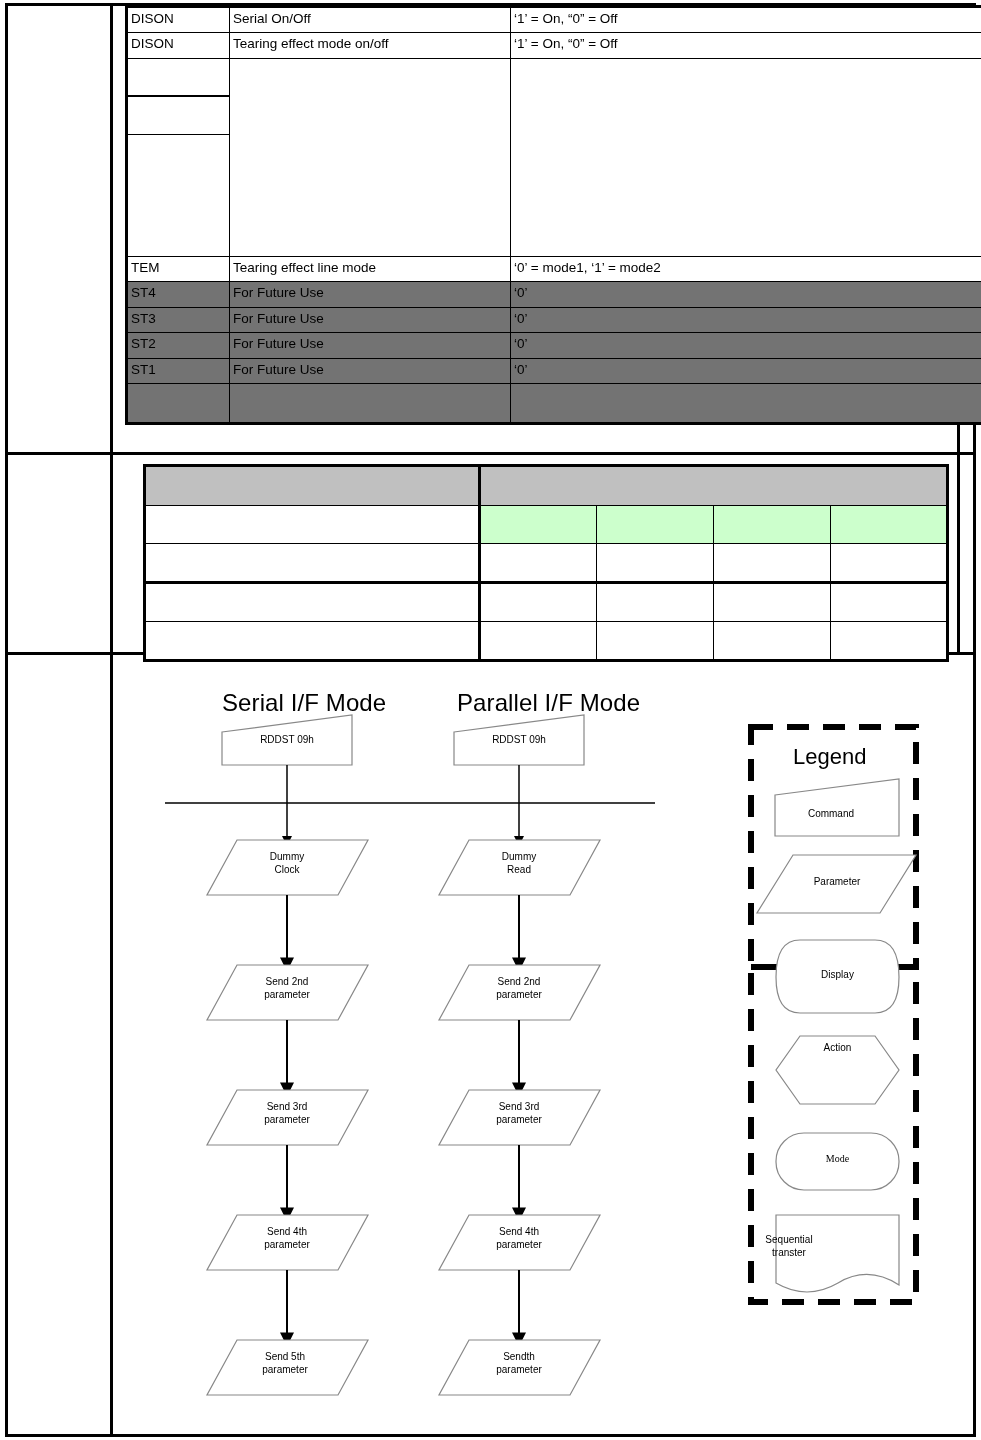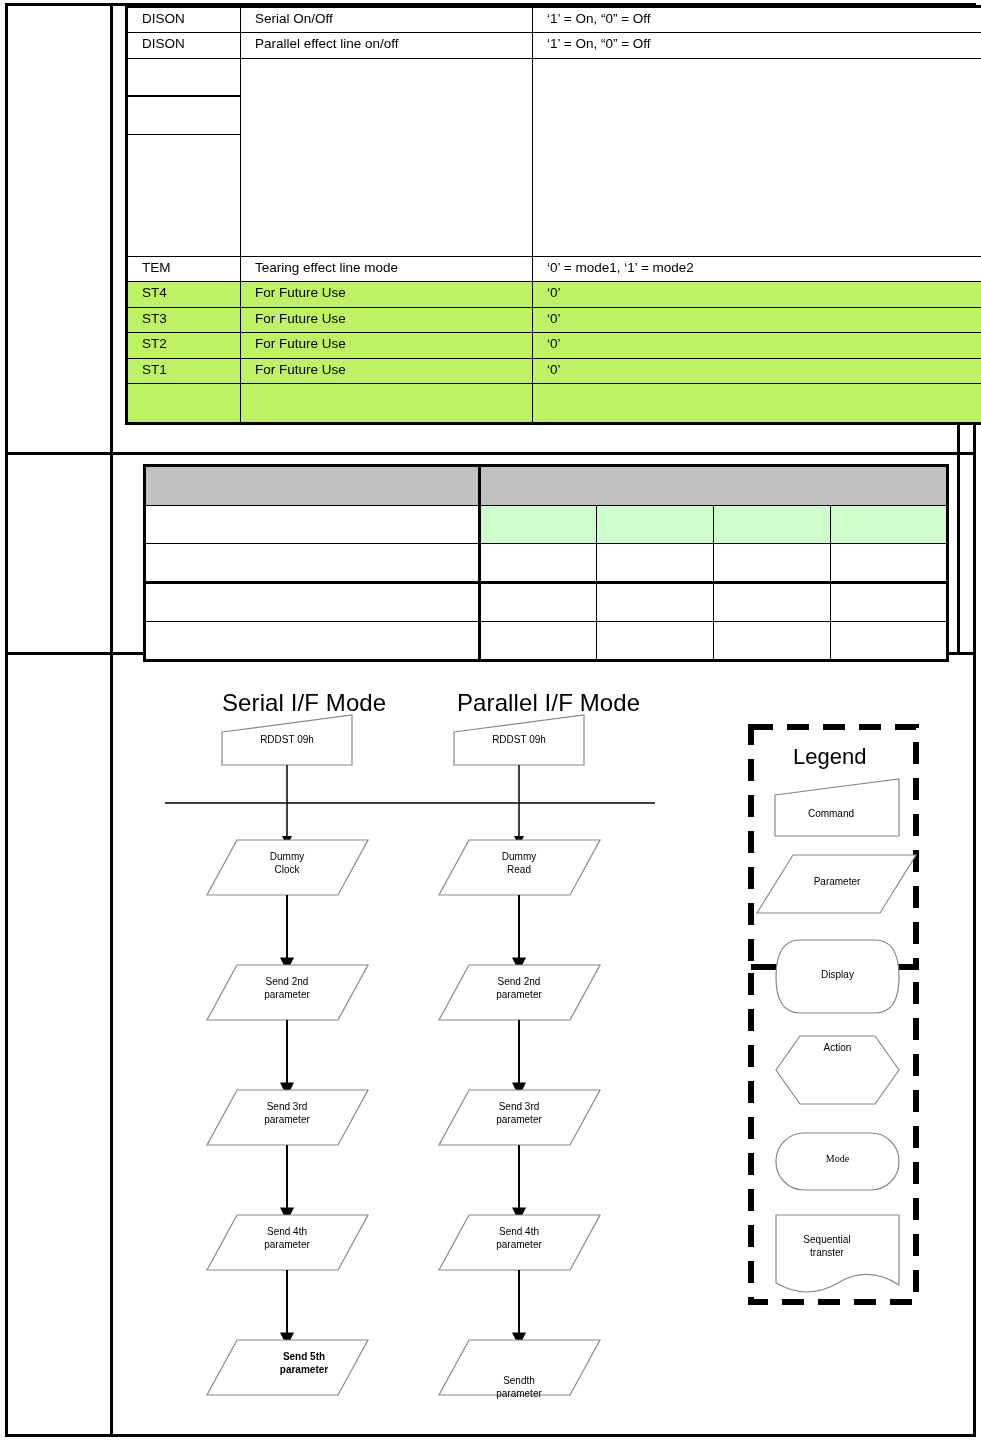--- a/index.html
+++ b/index.html
@@ -17,30 +17,30 @@
                  border-top:3px solid #000;}
   .frame-row-div-2{position:absolute;left:5px;top:652px;width:971px;height:0;
                  border-top:3px solid #000;}
   
   .sec-right-1{position:absolute;left:957px;top:3px;width:0;height:449px;border-left:3px solid #000;}
   .sec-right-2{position:absolute;left:957px;top:452px;width:0;height:200px;border-left:3px solid #000;}
 
   
   .tbl1{position:absolute;left:125px;top:5px;width:840px;height:420px;
         border-collapse:collapse;table-layout:fixed;}
-  .tbl1 td{border:1px solid #000;font-size:13.5px;padding:3px 6px 3px 14px;
+  .tbl1 td{border:1px solid #000;font-size:13.5px;padding:3px 6px 3px 3px;
            vertical-align:top;line-height:1.25;background:#fff;}
   .tbl1 .thick-top{border-top:3px solid #000;}
   .tbl1 .thick-bot{border-bottom:3px solid #000;}
   .tbl1 .thick-left{border-left:3px solid #000;}
   .tbl1 .thick-right{border-right:3px solid #000;}
   .tbl1 .c1{width:92px;}
   .tbl1 .c2{width:271px;}
   .tbl1 .c3{width:475px;}
-  .tbl1 .grey{background:#bef264;}
+  .tbl1 .grey{background:#737373;}
 
   
   .tbl2{position:absolute;left:143px;top:464px;width:806px;height:180px;
         border-collapse:collapse;table-layout:fixed;}
   .tbl2 td{border:1px solid #000;height:37px;padding:0;background:#fff;}
   .tbl2 .thick-top{border-top:3px solid #000;}
   .tbl2 .thick-bot{border-bottom:3px solid #000;}
   .tbl2 .thick-left{border-left:3px solid #000;}
   .tbl2 .thick-right{border-right:3px solid #000;}
   .tbl2 .thick-v{border-left:3px solid #000;}
@@ -79,21 +79,21 @@
 
   <table class="tbl1">
     <tbody>
         <tr>
       <td class="c1 thick-top thick-left">DISON</td>
       <td class="c2 thick-top">Serial On/Off</td>
       <td class="c3 thick-top thick-right">‘1’ = On, “0” = Off</td>
     </tr>
     <tr>
       <td class="c1 thick-left">DISON</td>
-      <td class="c2">Parallel effect line on/off</td>
+      <td class="c2">Tearing effect mode on/off</td>
       <td class="c3 thick-right">‘1’ = On, “0” = Off</td>
     </tr>
     <tr style="height:38px">
       <td class="c1 thick-left"></td>
       <td class="c2" rowspan="3"></td>
       <td class="c3 thick-right" rowspan="3"></td>
     </tr>
     <tr style="height:38px">
       <td class="c1 thick-left" style="border-top:2px solid #000"></td>
     </tr>
@@ -228,38 +228,38 @@
 
     <div class="node-label" style="left:222px;top:78px;width:130px;">RDDST 09h</div>
     <div class="node-label" style="left:222px;top:195px;width:130px;">Dummy
 Clock</div>
     <div class="node-label" style="left:222px;top:320px;width:130px;">Send 2nd
 parameter</div>
     <div class="node-label" style="left:222px;top:445px;width:130px;">Send 3rd
 parameter</div>
     <div class="node-label" style="left:222px;top:570px;width:130px;">Send 4th
 parameter</div>
-    <div class="node-label" style="left:239px;top:695px;width:130px;font-weight:bold;">Send 5th
+    <div class="node-label" style="left:220px;top:695px;width:130px;">Send 5th
 parameter</div>
 
     <div class="node-label" style="left:454px;top:78px;width:130px;">RDDST 09h</div>
     <div class="node-label" style="left:454px;top:195px;width:130px;">Dummy
 Read</div>
     <div class="node-label" style="left:454px;top:320px;width:130px;">Send 2nd
 parameter</div>
     <div class="node-label" style="left:454px;top:445px;width:130px;">Send 3rd
 parameter</div>
     <div class="node-label" style="left:454px;top:570px;width:130px;">Send 4th
 parameter</div>
-    <div class="node-label" style="left:454px;top:695px;width:130px;margin-top:24px;">Sendth
+    <div class="node-label" style="left:454px;top:695px;width:130px;">Sendth
 parameter</div>
 
     <div class="legend-title">Legend</div>
     <div class="node-label" style="left:775px;top:152px;width:112px;">Command</div>
     <div class="node-label" style="left:775px;top:220px;width:124px;">Parameter</div>
     <div class="node-label" style="left:776px;top:313px;width:123px;">Display</div>
     <div class="node-label" style="left:776px;top:386px;width:123px;">Action</div>
     <div class="node-label" style="left:776px;top:497px;width:123px;font-family:Liberation Serif, serif;">Mode</div>
-    <div class="node-label" style="left:776px;top:578px;width:102px;">Sequential
+    <div class="node-label" style="left:738px;top:578px;width:102px;">Sequential
 transter</div>
 
   </div>
 </div>
 
 </body></html>

